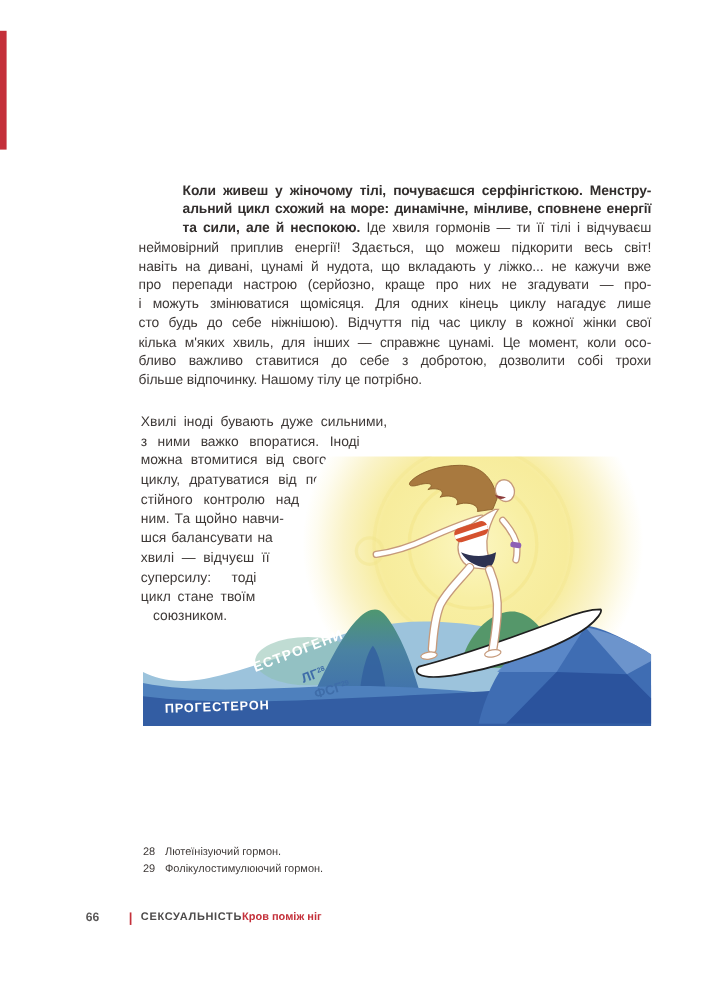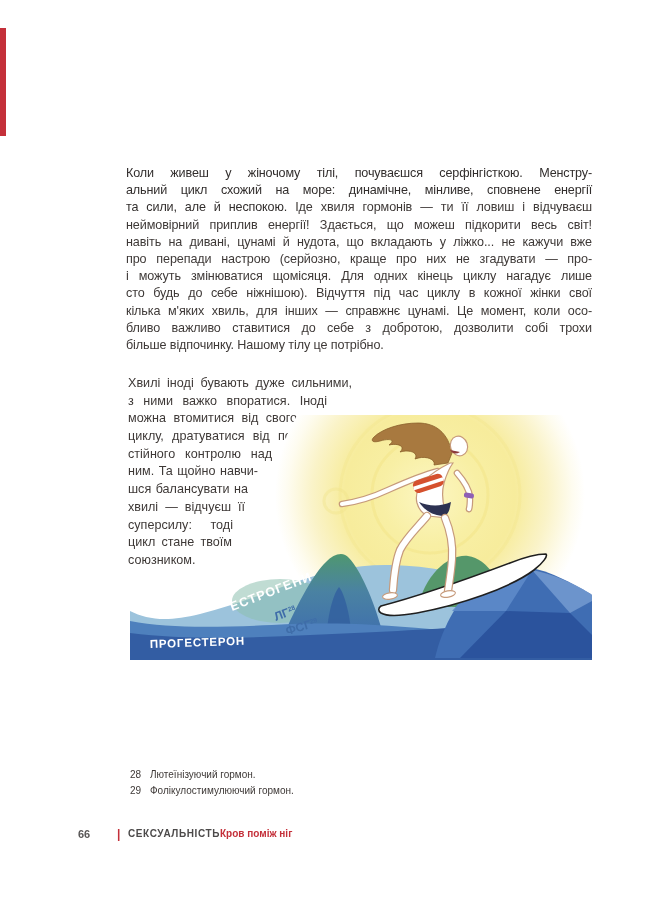--- a/index.html
+++ b/index.html
@@ -10,25 +10,25 @@
   body{
     width:650px;height:900px;position:relative;background:var(--page-bg);
     font-family:"Liberation Sans","DejaVu Sans",sans-serif;color:var(--ink);
     overflow:hidden;
   }
   .edge-bar{position:absolute;left:0;top:28px;width:6px;height:108px;background:var(--accent-red);}
   
   .p1{position:absolute;left:126px;top:165px;width:466px;font-size:12.6px;letter-spacing:-0.1px;}
   .p1 .ln{height:17.2px;line-height:17.2px;text-align:justify;text-align-last:justify;white-space:nowrap;}
   .p1 .ln.last{text-align-last:left;}
-  .p1 .bold, .p1 b{font-weight:400;color:var(--ink-bold);letter-spacing:-0.15px;}
+  .p1 .bold, .p1 b{font-weight:700;color:var(--ink-bold);letter-spacing:-0.15px;margin-left:40px;}
   
   .p2{position:absolute;left:128px;top:375px;font-size:12.6px;}
   .p2 .ln{height:17.7px;line-height:17.7px;text-align:justify;text-align-last:justify;white-space:nowrap;}
-  .p2 .ln.last{text-align-last:left;}
+  .p2 .ln.last{text-align-last:left;margin-left:11px;}
   
   .illus{position:absolute;left:130px;top:415px;width:462px;height:245px;}
   
   .footnotes{position:absolute;left:130px;top:767px;font-size:10px;color:var(--ink);}
   .fn{display:flex;height:16px;line-height:16px;}
   .fn .num{width:20px;}
   
   .footer{position:absolute;left:0;top:827px;width:650px;height:16px;font-size:10.5px;}
   .footer span{position:absolute;line-height:14px;font-weight:bold;}
   .pgnum{left:78px;color:#5a5858;font-size:11px;}
@@ -37,21 +37,21 @@
   .fchapter{left:220px;color:var(--accent-red);font-weight:700;font-size:10px;}
 </style>
 </head>
 <body>
 
 <div class="edge-bar"></div>
 
 <div class="p1">
   <div class="ln bold">Коли живеш у жіночому тілі, почуваєшся серфінгісткою. Менстру-</div>
   <div class="ln bold">альний цикл схожий на море: динамічне, мінливе, сповнене енергії</div>
-  <div class="ln"><b>та сили, але й неспокою.</b><span> Іде хвиля гормонів — ти її ловиш і відчуваєш</span></div>
+  <div class="ln"><b>та сили, але й неспокою.</b><span> Іде хвиля гормонів — ти її тілі і відчуваєш</span></div>
   <div class="ln">неймовірний приплив енергії! Здається, що можеш підкорити весь світ!</div>
   <div class="ln">навіть на дивані, цунамі й нудота, що вкладають у ліжко... не кажучи вже</div>
   <div class="ln">про перепади настрою (серйозно, краще про них не згадувати — про-</div>
   <div class="ln">і можуть змінюватися щомісяця. Для одних кінець циклу нагадує лише</div>
   <div class="ln">сто будь до себе ніжнішою). Відчуття під час циклу в кожної жінки свої</div>
   <div class="ln">кілька м'яких хвиль, для інших — справжнє цунамі. Це момент, коли осо-</div>
   <div class="ln">бливо важливо ставитися до себе з добротою, дозволити собі трохи</div>
   <div class="ln last">більше відпочинку. Нашому тілу це потрібно.</div>
 </div>
 

